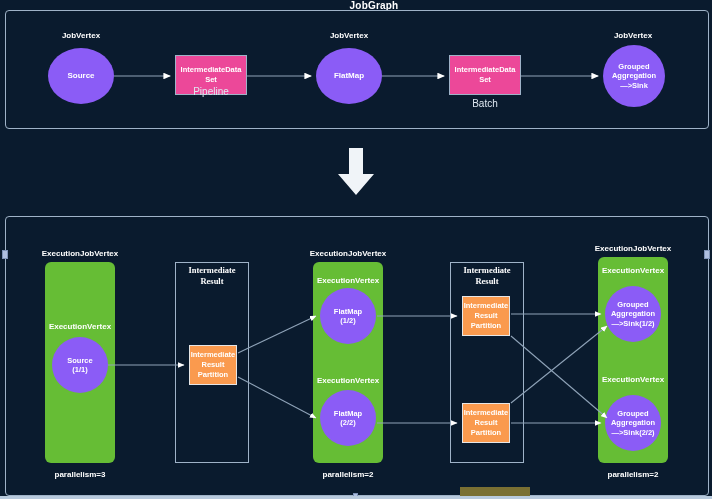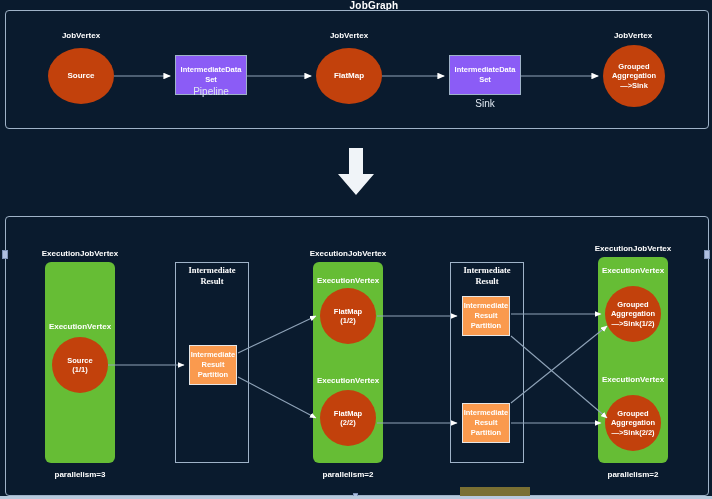--- a/index.html
+++ b/index.html
@@ -45,35 +45,35 @@
     line-height:1.25;
     white-space:nowrap;
   }
   .lbl.sub{font-weight:normal;font-size:10px;color:#dfe8f1;}
   .lbl.serif{font-family:"Liberation Serif", serif;font-weight:bold;font-size:8.5px;white-space:normal;}
 
   
   .circle{
     position:absolute;
     border-radius:50%;
-    background:#c2410c;
+    background:#8b5cf6;
     display:flex;align-items:center;justify-content:center;
     text-align:center;
     color:#ffffff;
     font-size:7.5px;
     font-weight:bold;
     line-height:1.25;
     box-sizing:border-box;
   }
   .circle.big{font-size:8px;}
 
   .rectbox{
     position:absolute;
     border:1.2px solid #9fb3c8;
-    background:#8b5cf6;
+    background:#ec4899;
     display:flex;align-items:center;justify-content:center;
     text-align:center;
     color:#ffffff;
     font-size:7.5px;
     font-weight:bold;
     line-height:1.35;
     box-sizing:border-box;
   }
 
   .greenbox{
@@ -143,21 +143,21 @@
   <div class="lbl" style="left:600px;top:31px;width:66px;">JobVertex</div>
 
   <div class="circle big" id="jg-source" style="left:48px;top:48px;width:66px;height:56px;">Source</div>
 
   <div class="rectbox" id="jg-ds1" style="left:175px;top:55px;width:72px;height:40px;">IntermediateData<br>Set</div>
   <div class="lbl sub" style="left:175px;top:86px;width:72px;">Pipeline</div>
 
   <div class="circle big" id="jg-flatmap" style="left:316px;top:48px;width:66px;height:56px;">FlatMap</div>
 
   <div class="rectbox" id="jg-ds2" style="left:449px;top:55px;width:72px;height:40px;">IntermediateData<br>Set</div>
-  <div class="lbl sub" style="left:449px;top:98px;width:72px;">Sink</div>
+  <div class="lbl sub" style="left:449px;top:98px;width:72px;">Batch</div>
 
   <div class="circle" id="jg-sink" style="left:603px;top:45px;width:62px;height:62px;">Grouped<br>Aggregation<br>—&gt;Sink</div>
 
   <svg id="transform-arrow" viewBox="0 0 40 48">
     <polygon points="13,0 27,0 27,26 38,26 20,47 2,26 13,26" fill="#f0f4f8"></polygon>
   </svg>
 
   <div class="panel-title" id="executiongraph-title">ExecutionGraph</div>
 
   <div class="panel" id="executiongraph-panel"></div>

